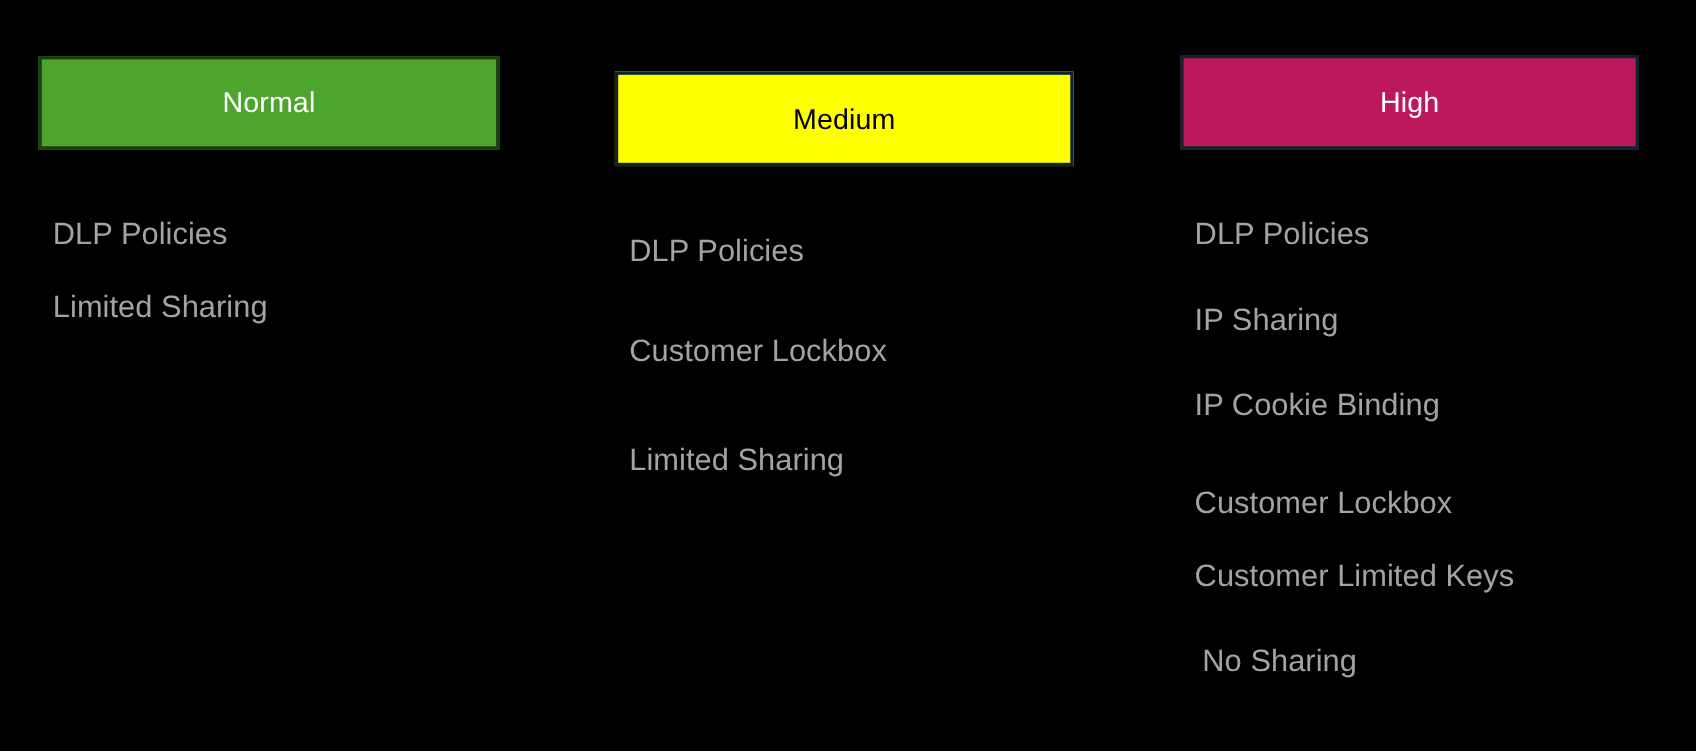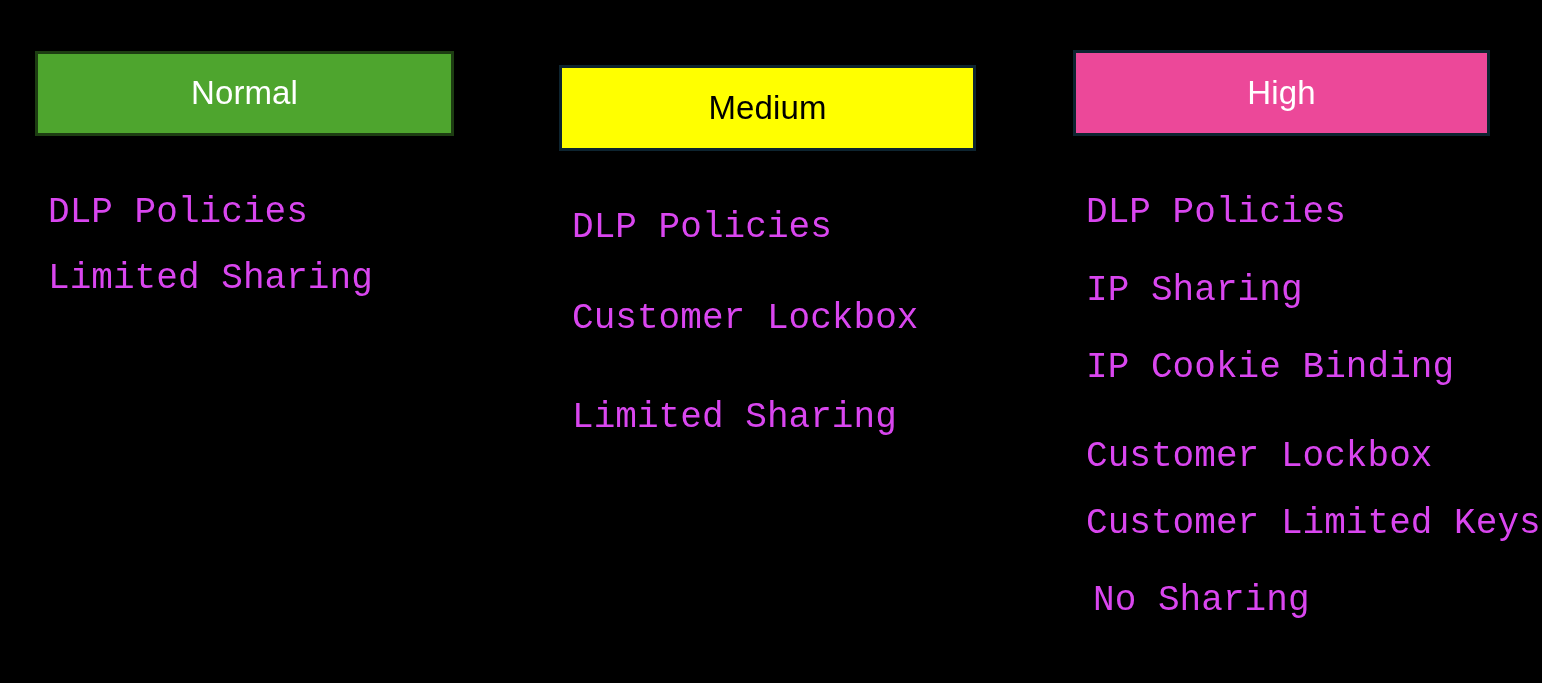--- a/index.html
+++ b/index.html
@@ -35,21 +35,21 @@
 
   
   .tier-header {
     position: absolute;
     left: 0;
     width: 100%;
     box-sizing: border-box;
     display: flex;
     align-items: center;
     justify-content: center;
-    font-size: 33px;
+    font-size: 26px;
     line-height: 1.1;
     letter-spacing: 0.1px;
     user-select: none;
   }
   .col-normal .tier-header {
     top: 51px;
     height: 85px;
     background: #4EA52E;
     border: 3px solid #1d3d12;
     color: #ffffff;
@@ -57,46 +57,45 @@
   .col-medium .tier-header {
     top: 50px;
     height: 86px;
     background: #FFFF00;
     border: 3px solid #0d2430;
     color: #000000;
   }
   .col-high .tier-header {
     top: 50px;
     height: 86px;
-    background: #ec4899;
+    background: #be185d;
     border: 3px solid #0d2430;
     color: #ffffff;
   }
 
   
   .control-list {
     position: absolute;
     left: 0;
     top: 0;
     width: 100%;
     margin: 0;
     padding: 0;
     list-style: none;
   }
   .control-item {
     position: absolute;
     left: 13px;
     margin: 0;
     padding: 0;
-    color: #d946ef;
-    font-size: 36px;
+    color: #a3a3a3;
+    font-size: 28px;
     line-height: 34px;
     white-space: nowrap;
     letter-spacing: 0.05px;
-    font-family: Liberation Mono, monospace;
   }
   .control-item.indented { left: 20px; }
 
   
   .col-normal .control-item:nth-child(1) { top: 196px; }
   .col-normal .control-item:nth-child(2) { top: 262px; }
 
   
   .col-medium .control-item:nth-child(1) { top: 196px; }
   .col-medium .control-item:nth-child(2) { top: 287px; }

